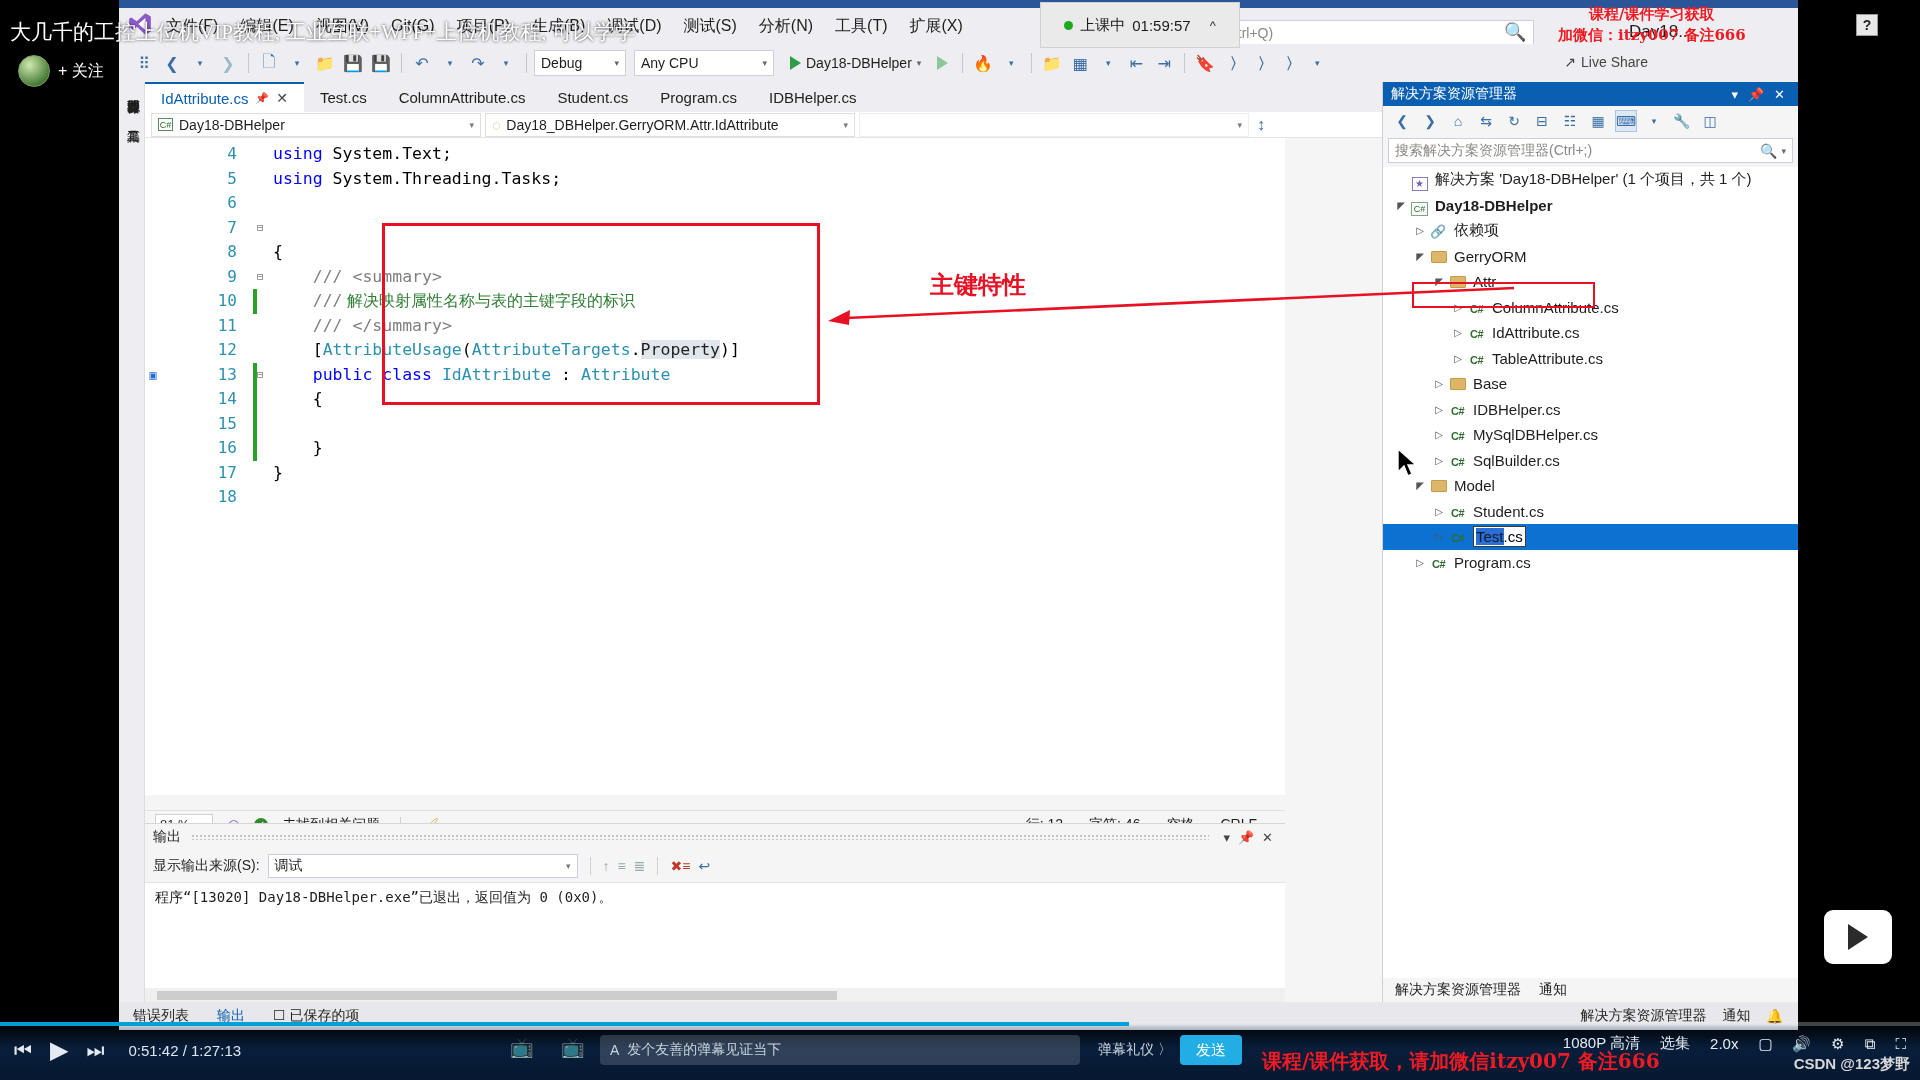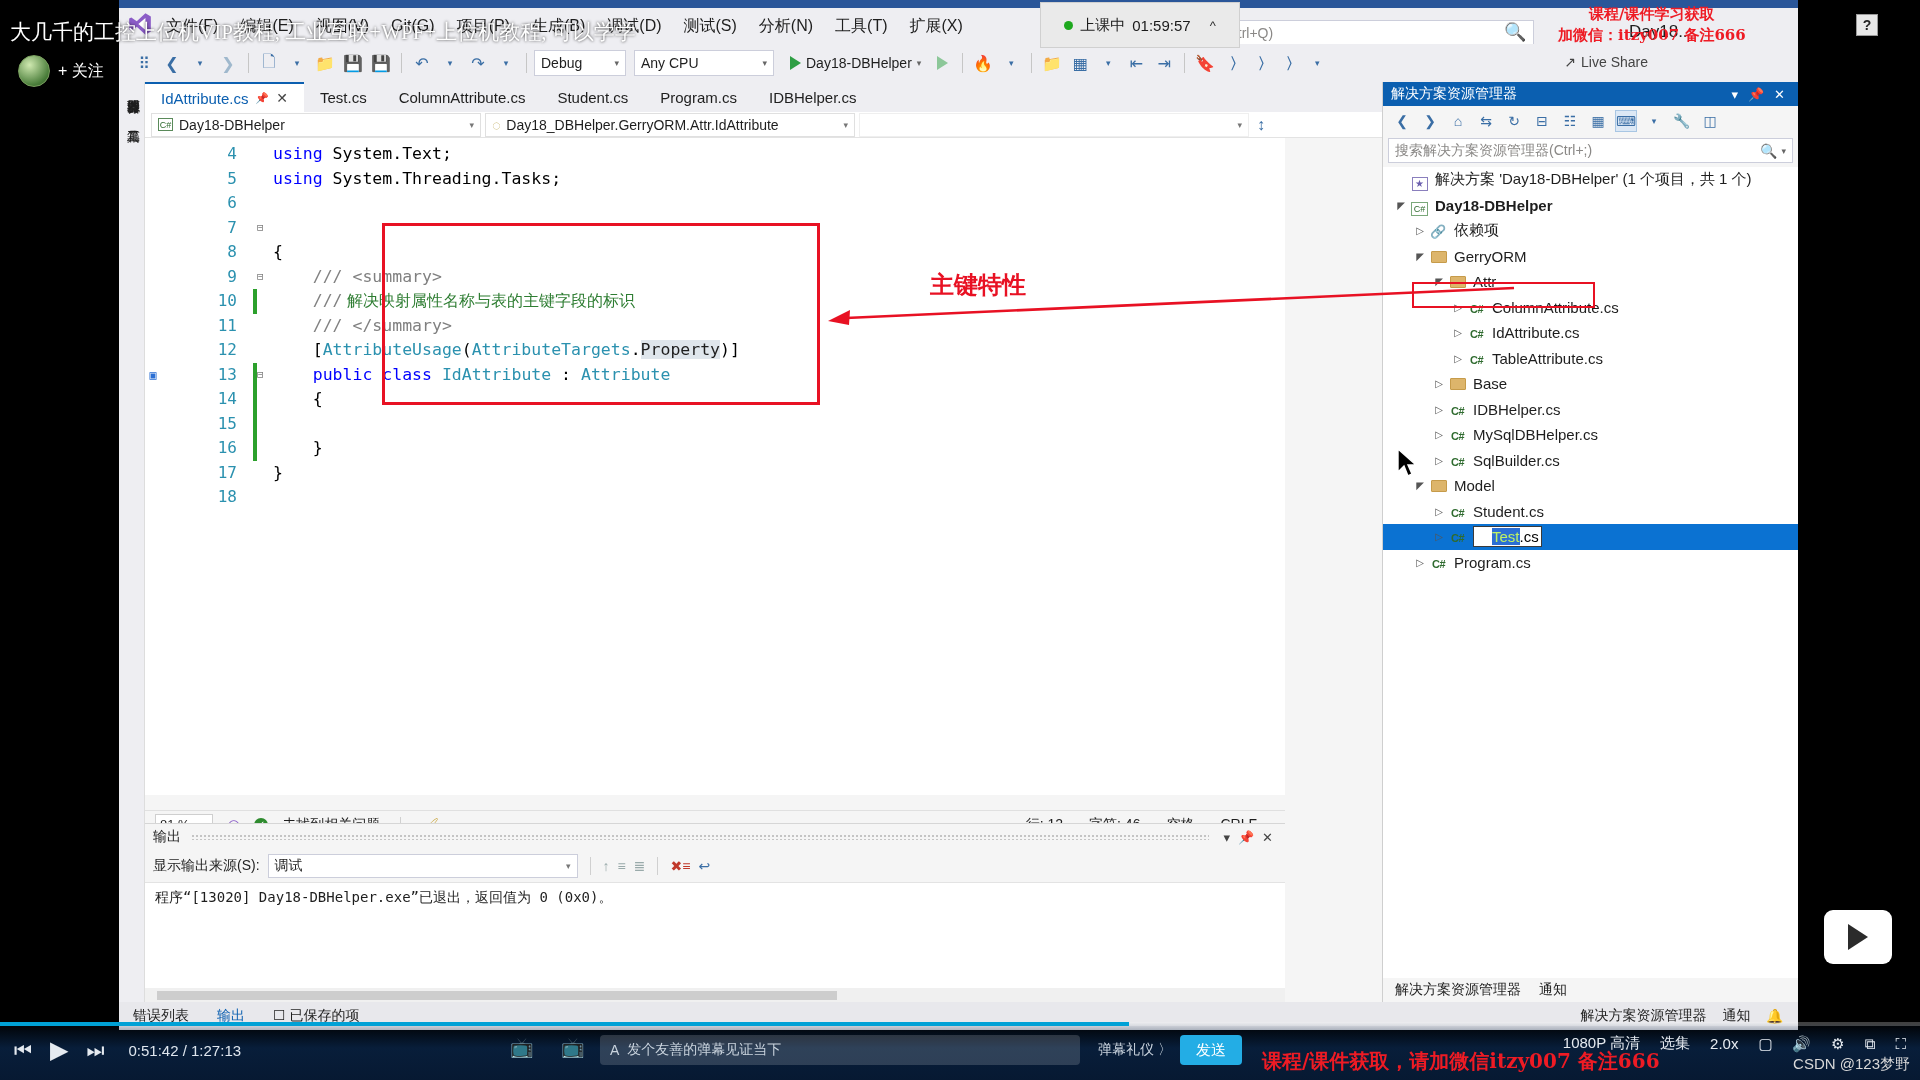--- a/index.html
+++ b/index.html
@@ -373,21 +373,21 @@
     display: inline-block; width: 17px; height: 14px;
     border: 1px solid #7aa87a; background: #fff;
     color: #2f6b2f; font-size: 9px; text-align: center; line-height: 12px;
     position: relative; top: 2px;
   }
   .rename-box {
     background: #fff; color: #000; border: 1px solid #3a3a3a;
     padding: 0 2px; font-size: 15px; line-height: 19px;
     display: inline-block;
   }
-  .rename-sel { background: #2b6fd4; color: #bef264; margin-left: 16px; }
+  .rename-sel { background: #2b6fd4; color: #0f172a; }
   .se-redbox {
     position: absolute; left: 1293px; top: 282px;
     width: 183px; height: 26px;
     border: 2.5px solid #e81123; z-index: 30; pointer-events: none;
   }
   .se-bottom-tabs {
     height: 24px; display: flex; align-items: center; gap: 18px;
     padding: 0 12px; font-size: 14px; color: #1e1e1e;
     background: #f5f5f5;
   }
@@ -475,21 +475,21 @@
     color: #c9d3dd; font-size: 14px;
   }
   .promo-bottom {
     position: absolute; left: 1262px; top: 1048px;
     color: #ee1b24; font-size: 20px; font-weight: bold;
     font-family: "DejaVu Serif", serif;
     white-space: nowrap; z-index: 58;
   }
   .csdn-wm {
     position: absolute; right: 10px; bottom: 6px;
-    color: #d8d8d8; font-size: 15px; z-index: 58;
+    color: #d8d8d8; font-size: 15px; z-index: 58; font-weight: bold;
   }
   .mid-icons {
     position: absolute; left: 510px; top: 14px;
     display: flex; gap: 28px; color: #dfe6ee; font-size: 19px;
   }
 </style>
 </head>
 <body>
 
 <div id="root">

